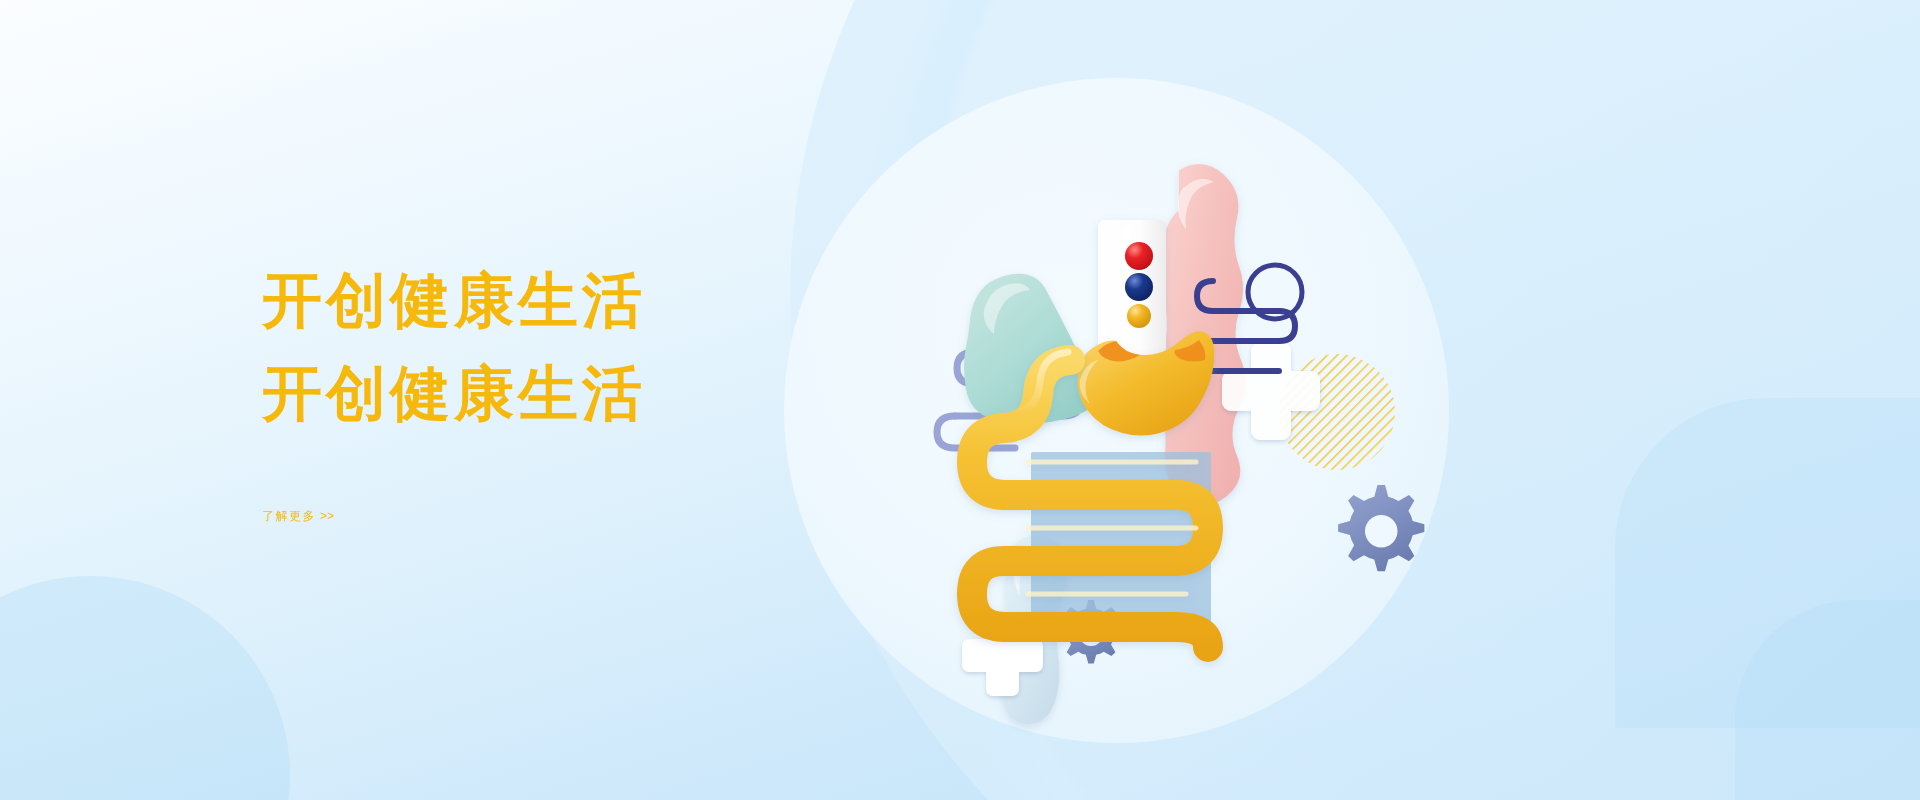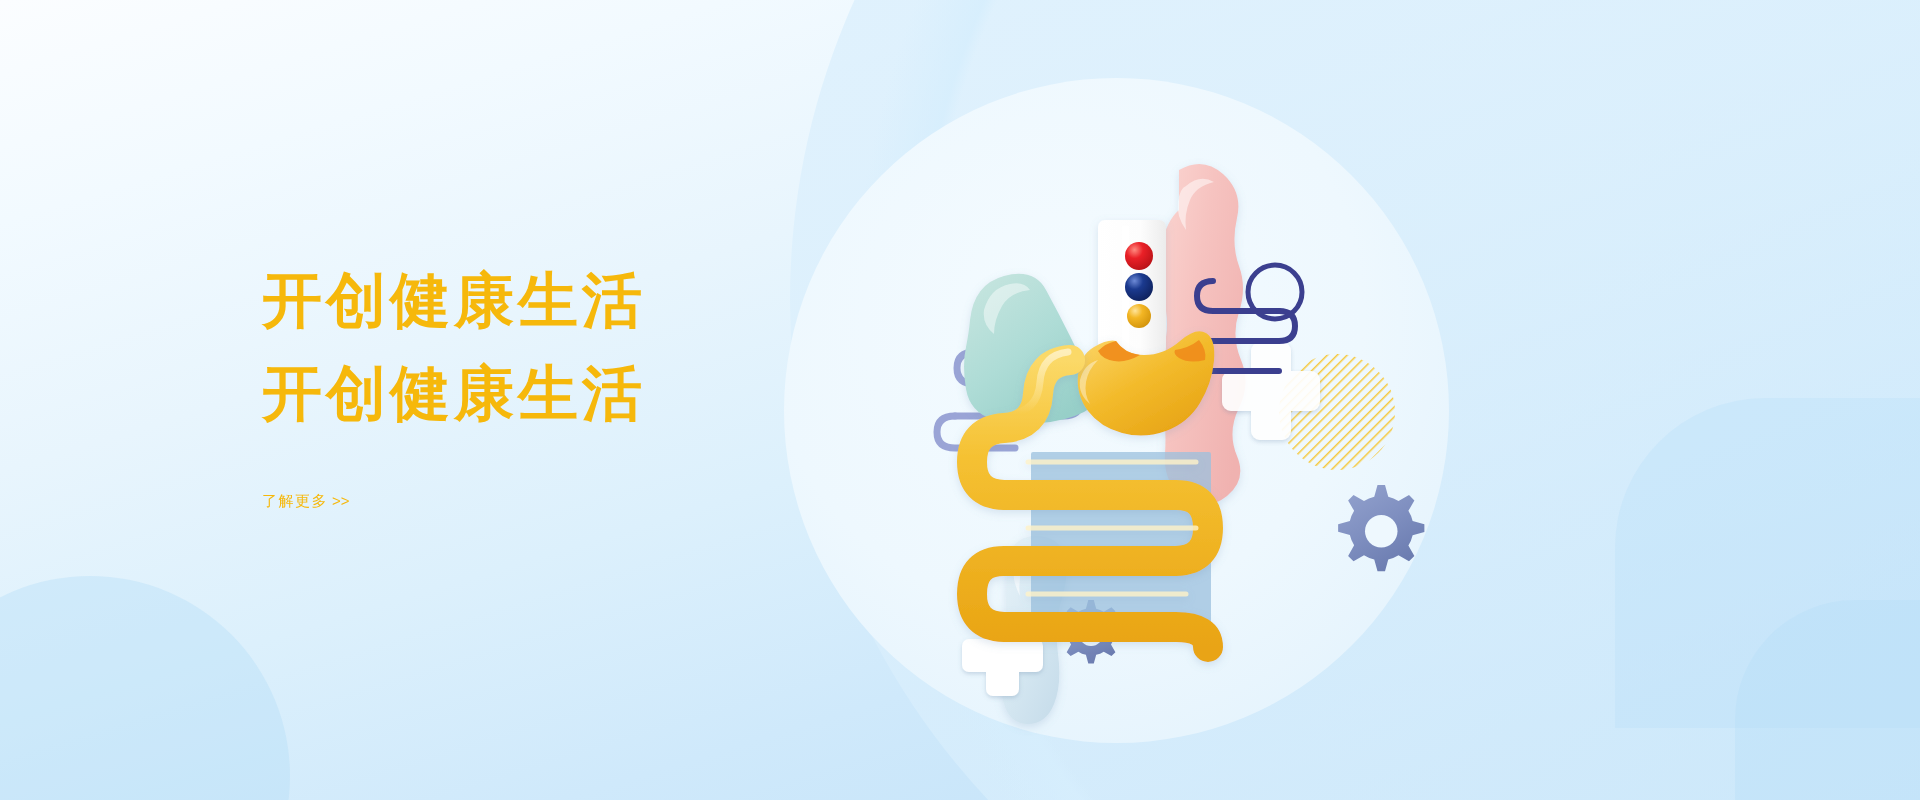--- a/index.html
+++ b/index.html
@@ -76,22 +76,22 @@
     font-size:60px;
     font-weight:700;
     line-height:1.42;
     letter-spacing:4px;
     color:#f6b80b;
     white-space:nowrap;
   }
   .headline.l2 { margin-top:8px; }
   .learn-more {
     display:inline-block;
-    margin-top:56px;
-    font-size:15px;
+    margin-top:72px;
+    font-size:12px;
     letter-spacing:1.5px;
     color:#f6b80b;
     text-decoration:none;
     cursor:pointer;
   }
   .learn-more .chev { letter-spacing:0px; margin-left:4px; }
 
   
   .illus-wrap {
     position:absolute;

